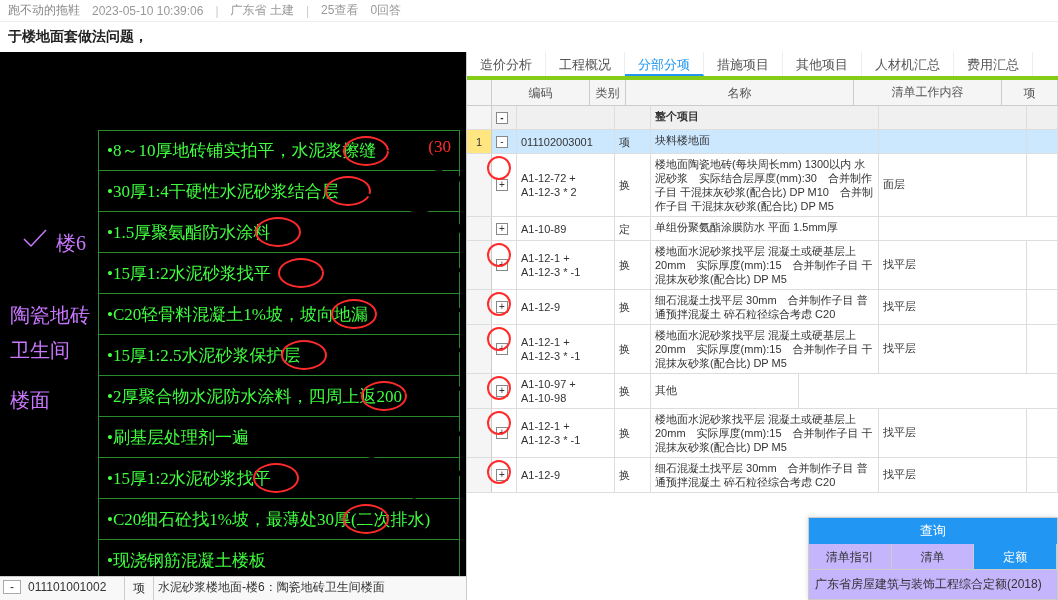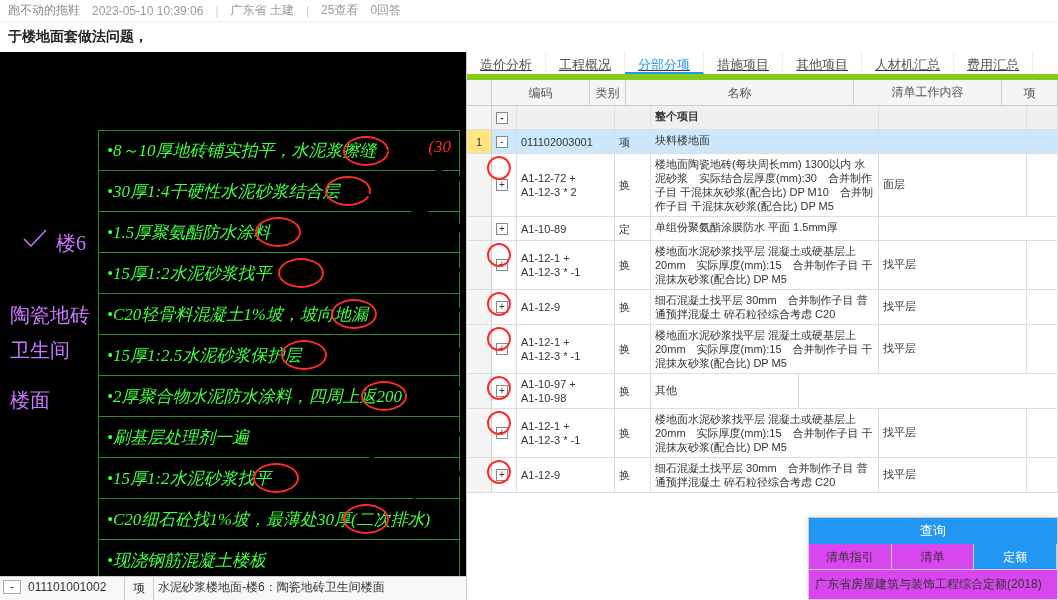--- a/index.html
+++ b/index.html
@@ -15,55 +15,55 @@
 .cad-view { position: relative; width: 100%; height: 530px; }
 .cad-label { position: absolute; color: #c977ff; font-size: 20px; font-family: "KaiTi", serif; left: 10px; }
 .cad-label.l1 { top: 178px; text-align: right; } 
 .cad-label.l2 { top: 250px; } 
 .cad-label.l3 { top: 285px; } 
 .cad-label.l4 { top: 335px; } 
 .checkmark { position: absolute; left: 22px; top: 175px; width: 26px; height: 22px; }
 .checkmark svg { stroke: #c977ff; stroke-width: 1.5; fill: none; }
 
 .cad-list { position: absolute; left: 98px; top: 78px; width: 362px; }
-.cad-row { height: 41px; border: 1px solid #2b8a2b; display: flex; align-items: center; padding-left: 8px; color: #3fff3f; font-size: 17px; font-family: "KaiTi", serif; position: relative; font-style: italic; }
+.cad-row { height: 41px; border: 1px solid #2b8a2b; display: flex; align-items: center; padding-left: 8px; color: #3fff3f; font-size: 17px; font-family: "KaiTi", serif; position: relative; }
 .cad-row + .cad-row { border-top: none; }
 .red-circ { position: absolute; width: 46px; height: 30px; border: 2px solid #ff2a2a; border-radius: 50%; top: 5px; }
 .red-num { position: absolute; right: 8px; top: 6px; color: #ff2a2a; font-size: 17px; font-family: "KaiTi", serif; }
 
 .red-arrow { position: absolute; pointer-events: none; }
 
 .left-bottom { position: absolute; bottom: 0; left: 0; right: 0; height: 36px; background: #f8f8f8; display: flex; font-size: 12px; border-top: 1px solid #ccc; }
 .lb-exp { width: 18px; text-align: center; border: 1px solid #aaa; background: #fff; height: 14px; line-height: 12px; margin: 3px; }
 .lb-code { width: 100px; padding: 3px 4px; }
 .lb-type { width: 30px; padding: 3px; text-align: center; border-left: 1px solid #ccc; border-right: 1px solid #ccc; }
 .lb-name { flex: 1; padding: 3px 4px; line-height: 14px; }
 
 .right-pane { flex: 1; display: flex; flex-direction: column; border-left: 1px solid #ccc; }
-.tabs { display: flex; height: 28px; border-bottom: 6px solid #84cc16; text-decoration: underline; }
+.tabs { display: flex; height: 28px; border-bottom: 4px solid #84cc16; }
 .tab { padding: 0 13px; line-height: 26px; font-size: 13px; cursor: pointer; color: #555; border-right: 1px solid #eee; }
 .tab.active { color: #2196f3; border-bottom: 2px solid #2196f3; }
 
 .grid-head { display: flex; height: 26px; background: #f5f5f5; border-bottom: 1px solid #ccc; }
 .gh { border-right: 1px solid #ccc; text-align: center; line-height: 26px; font-size: 12px; color: #555; }
 .col-exp { width: 25px; } .col-code { width: 98px; } .col-type { width: 36px; }
 .col-name { width: 228px; } .col-work { width: 148px; font-family: Liberation Mono, monospace; } .col-item { flex: 1; }
 
 .grid-body { flex: 1; overflow: hidden; }
 .gr { display: flex; border-bottom: 1px solid #ddd; min-height: 24px; }
 .gr.sel { background: #cce8ff; }
 .gr.hdr { background: #f0f0f0; font-weight: bold; }
 .gc { border-right: 1px solid #ddd; padding: 3px 4px; font-size: 11px; line-height: 14px; display: flex; align-items: center; }
 .gc.col-name { display: block; }
 .exp-btn { width: 12px; height: 12px; border: 1px solid #888; text-align: center; line-height: 10px; font-size: 10px; display: inline-block; background: #fff; cursor: pointer; }
 .row-num { width: 25px; text-align: center; font-size: 11px; background: #f5f5f5; border-right: 1px solid #ccc; display:flex; align-items:center; justify-content:center;}
 .row-num.y { background: #ffe680; }
 .red-ring { position: absolute; width: 24px; height: 24px; border: 2px solid #ff2a2a; border-radius: 50%; pointer-events:none;}
 
-.query-panel { position: absolute; right: 0; bottom: 0; width: 250px; background: #d946ef; border: 1px solid #ccc; box-shadow: -1px -1px 4px rgba(0,0,0,.1); }
+.query-panel { position: absolute; right: 0; bottom: 0; width: 250px; background: #c4b5fd; border: 1px solid #ccc; box-shadow: -1px -1px 4px rgba(0,0,0,.1); }
 .qp-head { background: #2196f3; color: #fff; text-align: center; height: 26px; line-height: 26px; font-size: 13px; }
 .qp-tabs { display: flex; height: 26px; border-bottom: 1px solid #ccc; }
 .qp-tab { flex: 1; text-align: center; line-height: 26px; font-size: 12px; border-right: 1px solid #ccc; cursor:pointer; }
 .qp-tab.active { background: #2196f3; color: #fff; }
 .qp-body { padding: 6px; font-size: 12px; }
 </style>
 </head>
 <body>
 
 <div class="top-bar">

